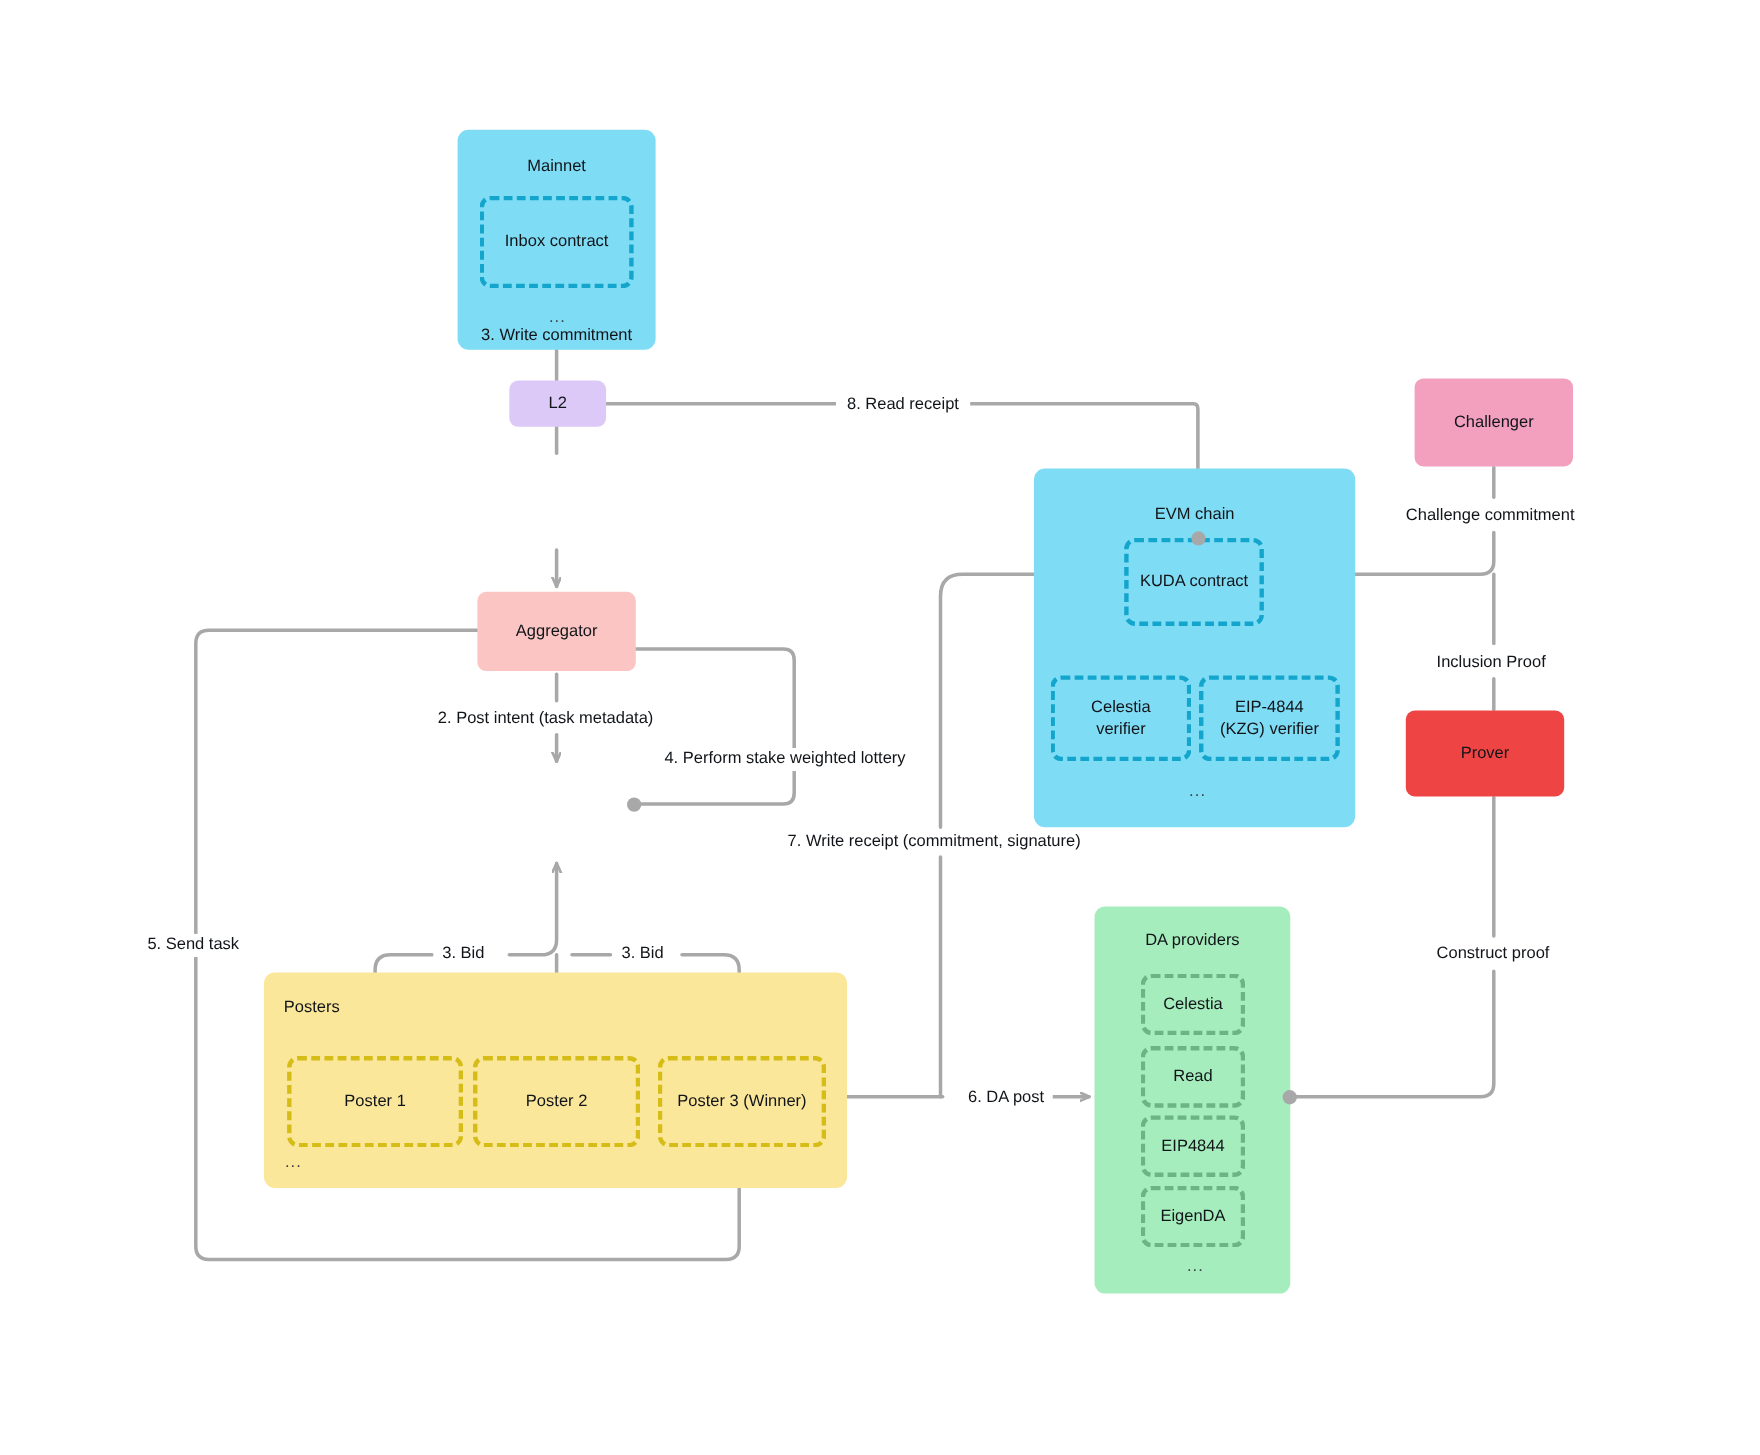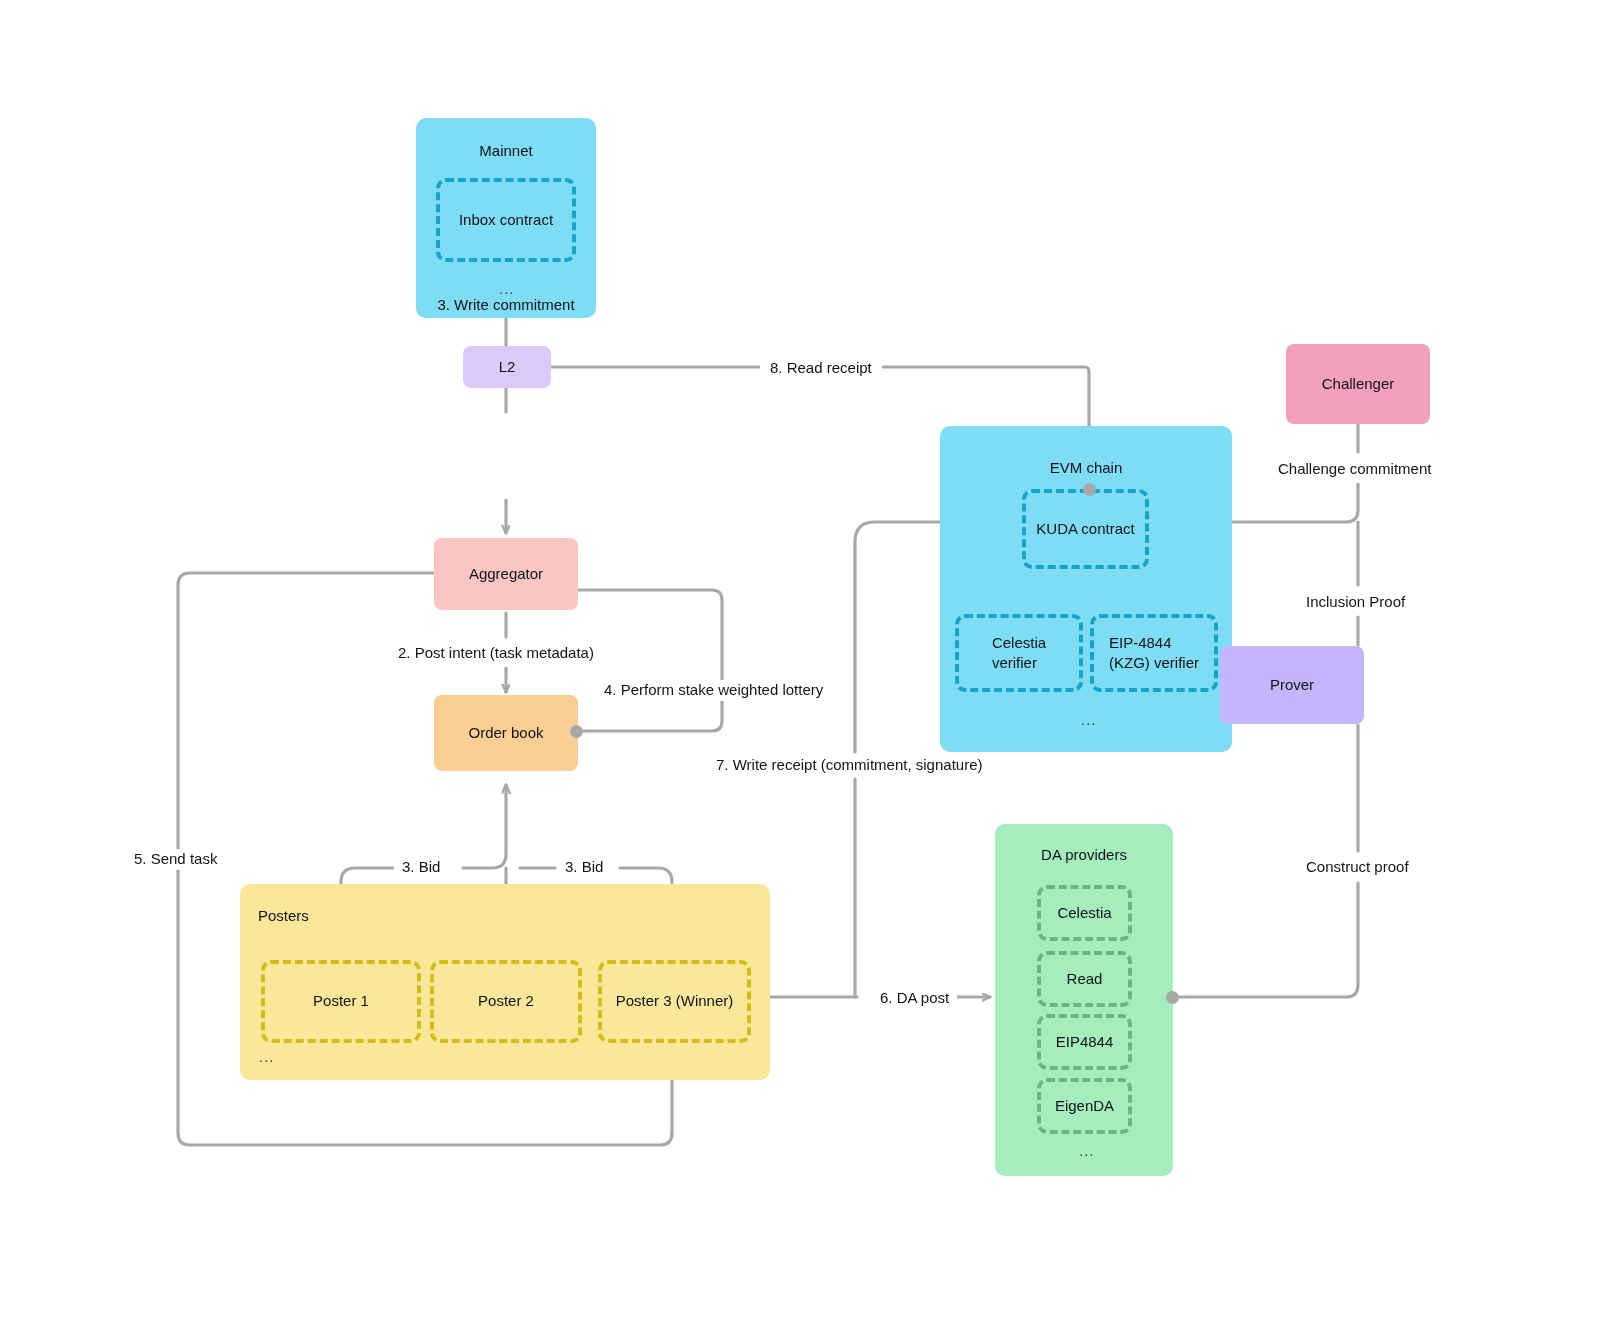--- a/index.html
+++ b/index.html
@@ -40,21 +40,21 @@
     position: absolute;
     font-size: 15px;
     color: #111418;
     white-space: nowrap;
   }
   .dashed {
     position: absolute;
     display: flex;
     align-items: center;
     justify-content: center;
-    text-align: left;
+    text-align: center;
     font-size: 15px;
     color: #111418;
     border-style: dashed;
     border-width: 4px;
     border-radius: 10px;
     line-height: 1.35;
   }
   .elabel {
     position: absolute;
     font-size: 15px;
@@ -144,21 +144,20 @@
 
   <div class="node" style="left:463px; top:346px; width:88px; height:42px; background:#DCC9F7;">L2</div>
 
   <div class="elabel" style="left:760px; top:358px; padding:0 10px;">8. Read receipt</div>
 
 
   <div class="node" style="left:434px; top:538px; width:144px; height:72px; background:#FBC5C3;">Aggregator</div>
 
   <div class="elabel" style="left:392px; top:643px; padding:0 6px;">2. Post intent (task metadata)</div>
 
-  <div class="node" style="left:434px; top:695px; width:144px; height:76px; background:#FACE95;">Order book</div>
   <div class="cdot" style="left:570px; top:725px;"></div>
 
   <div class="elabel" style="left:598px; top:680px; padding:0 6px;">4. Perform stake weighted lottery</div>
 
   <div class="elabel" style="left:708px; top:755px; padding:0 8px;">7. Write receipt (commitment, signature)</div>
 
   <div class="elabel noplate" style="left:128px; top:849px; padding:0 6px; background:#ffffff;">5. Send task</div>
 
   <div class="elabel" style="left:394px; top:857px; padding:0 8px;">3. Bid</div>
   <div class="elabel" style="left:557px; top:857px; padding:0 8px;">3. Bid</div>
@@ -190,16 +189,16 @@
   <div class="dashed" style="left:1037px; top:885px; width:95px; height:56px; border-color:#6BB585;">Celestia</div>
   <div class="dashed" style="left:1037px; top:951px; width:95px; height:56px; border-color:#6BB585;">Read</div>
   <div class="dashed" style="left:1037px; top:1014px; width:95px; height:56px; border-color:#6BB585;">EIP4844</div>
   <div class="dashed" style="left:1037px; top:1078px; width:95px; height:56px; border-color:#6BB585;">EigenDA</div>
   <div class="dots" style="left:1079px; top:1143px;">...</div>
   <div class="cdot" style="left:1166px; top:991px;"></div>
 
   <div class="node" style="left:1286px; top:344px; width:144px; height:80px; background:#F2A0BE;">Challenger</div>
   <div class="elabel" style="left:1272px; top:459px; padding:0 6px;">Challenge commitment</div>
   <div class="elabel" style="left:1300px; top:592px; padding:0 6px;">Inclusion Proof</div>
-  <div class="node" style="left:1220px; top:646px; width:144px; height:78px; background:#c4b5fd;">Prover</div>
+  <div class="node" style="left:1278px; top:646px; width:144px; height:78px; background:#ef4444;">Prover</div>
   <div class="elabel" style="left:1300px; top:857px; padding:0 6px;">Construct proof</div>
 
 </div>
 
 </body></html>

